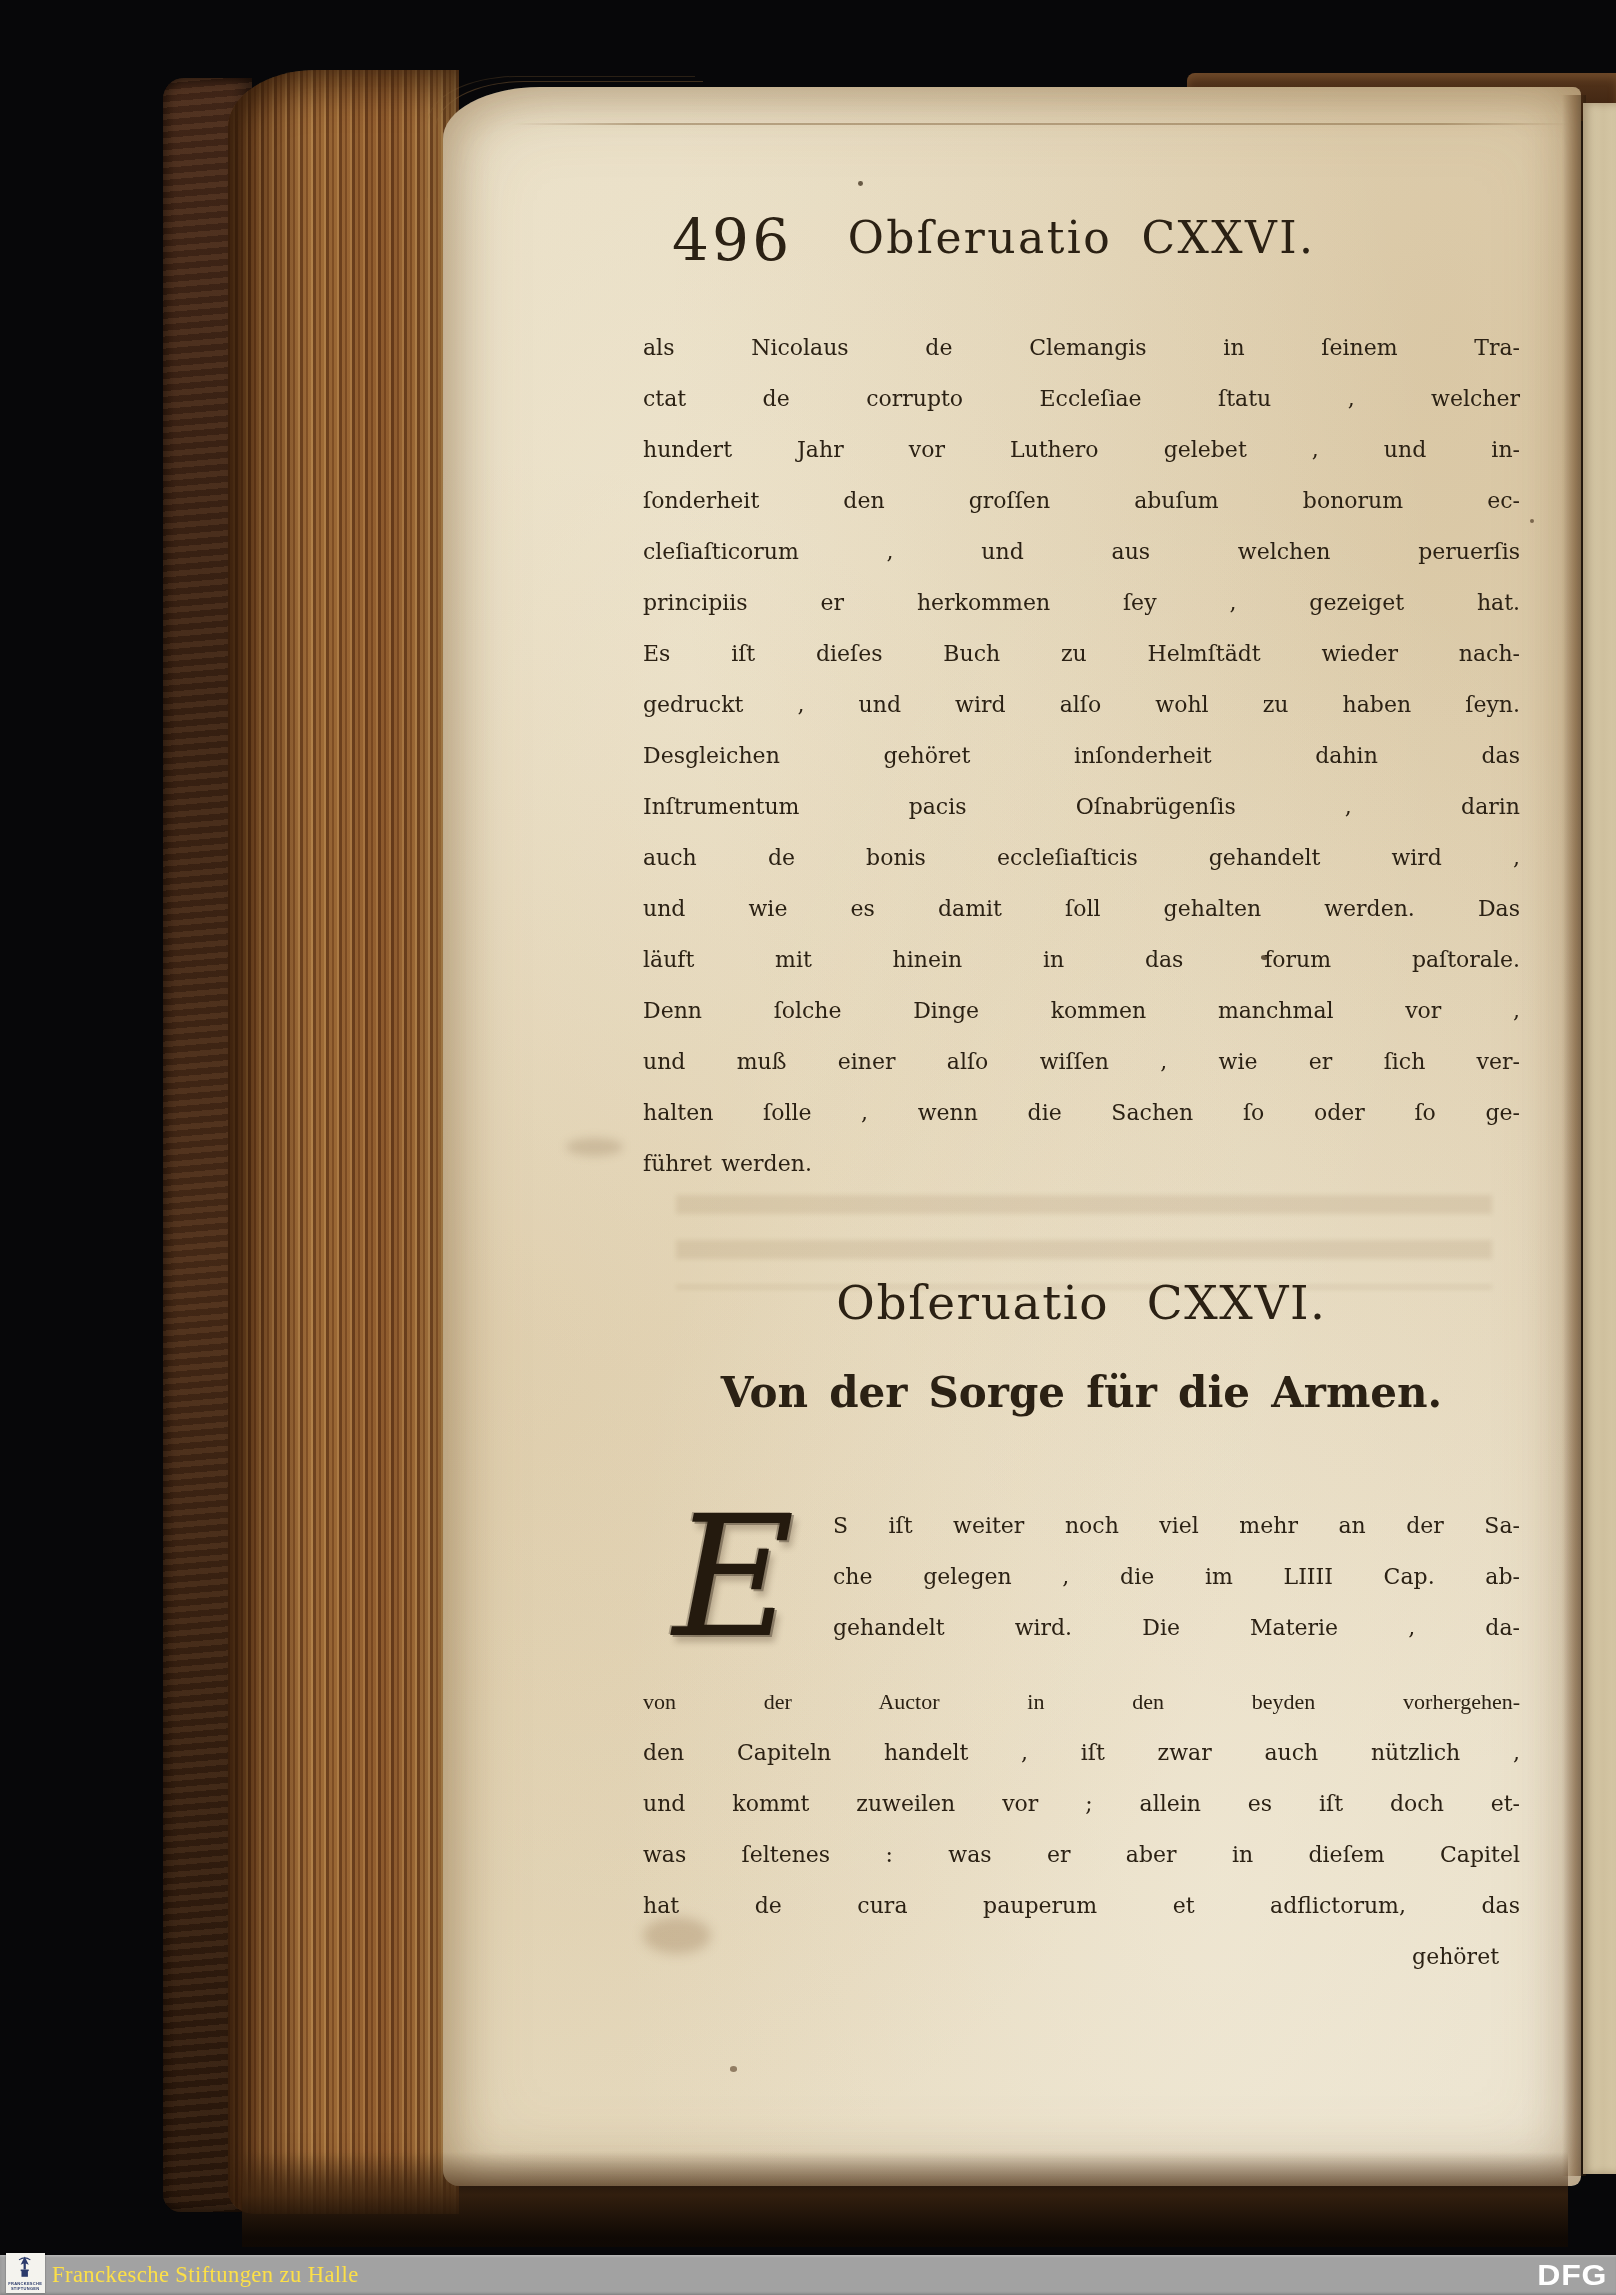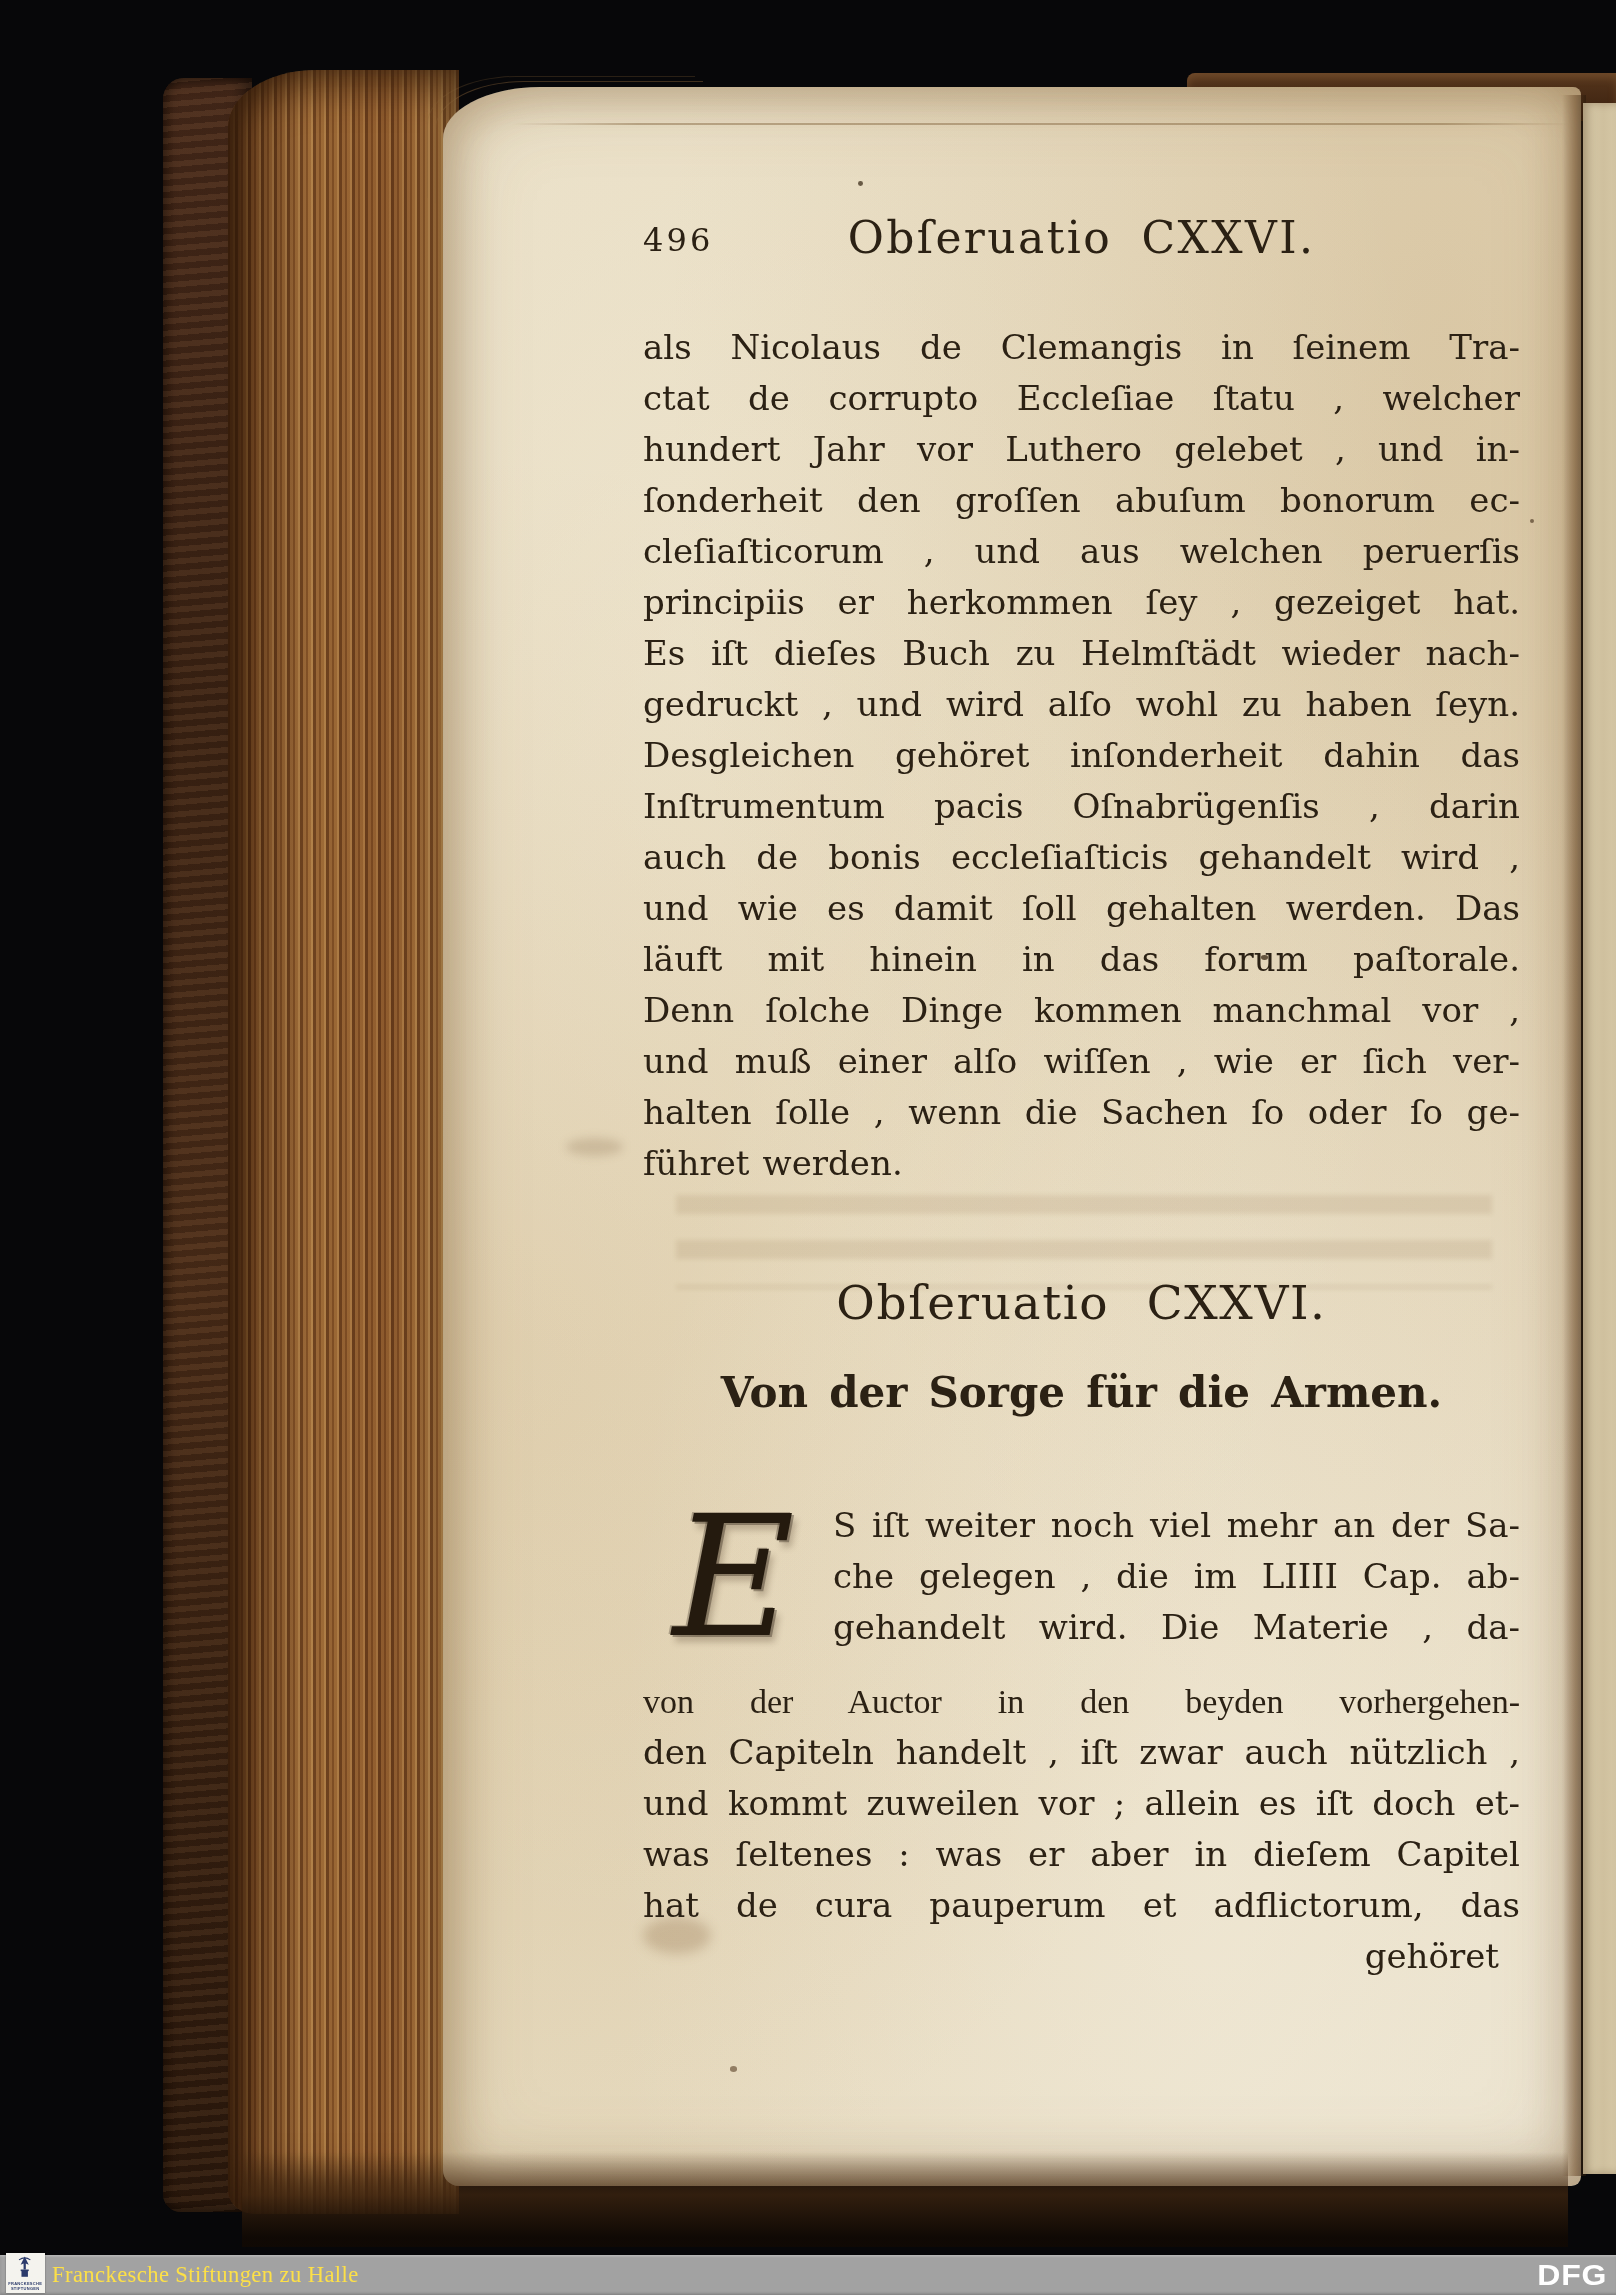--- a/index.html
+++ b/index.html
@@ -55,25 +55,25 @@
   .speck{position:absolute;border-radius:50%;}
   .sp1{left:1261px;top:955px;width:6.5px;height:4.8px;background:rgba(58,40,20,.75);}
   .sp2{left:730px;top:2066px;width:7.3px;height:5.7px;background:rgba(76,50,24,.55);}
   .sp3{left:858px;top:181px;width:4.8px;height:4.8px;background:rgba(50,34,16,.7);}
   .sp4{left:1530px;top:519px;width:4px;height:4px;background:rgba(60,40,20,.6);}
   .smudge1{position:absolute;left:643px;top:1917px;width:68px;height:37px;background:rgba(112,72,34,.22);filter:blur(5.7px);border-radius:50%;}
   .smudge2{left:566px;top:1138px;width:57px;height:18px;position:absolute;background:rgba(100,66,32,.18);filter:blur(4.8px);border-radius:50%;}
 
   
   .ink{color:#2b2114;}
-  .pagenum{position:absolute;left:643px;top:212px;font-size:32px;line-height:57px;letter-spacing:3.2px;}
+  .pagenum{position:absolute;left:672px;top:212px;font-size:58px;line-height:57px;letter-spacing:3.2px;}
   .running-header{position:absolute;left:643px;top:209px;width:877px;text-align:center;
     font-size:44px;line-height:57px;letter-spacing:2.4px;word-spacing:13px;}
   .col{position:absolute;left:643px;width:877px;}
-  .tline{display:block;height:51px;line-height:51px;font-size:34px;word-spacing:2.4px;
+  .tline{display:block;height:51px;line-height:51px;font-size:22px;word-spacing:2.4px;
     text-align:justify;text-align-last:justify;white-space:nowrap;}
   .tline--left{text-align:right;text-align-last:left;}
   .tline--right{text-align:right;text-align-last:right;padding-right:21px;}
   .para1{top:322px;}
   .obs-heading{position:absolute;left:643px;top:1274px;width:877px;text-align:center;
     font-size:47px;line-height:58px;letter-spacing:1.6px;word-spacing:21px;}
   .obs-subheading{position:absolute;left:643px;top:1364px;width:877px;text-align:center;
     font-size:42px;line-height:57px;font-weight:700;word-spacing:6.5px;}
   .para2{top:1500px;}
   .indent{margin-left:190px;}

